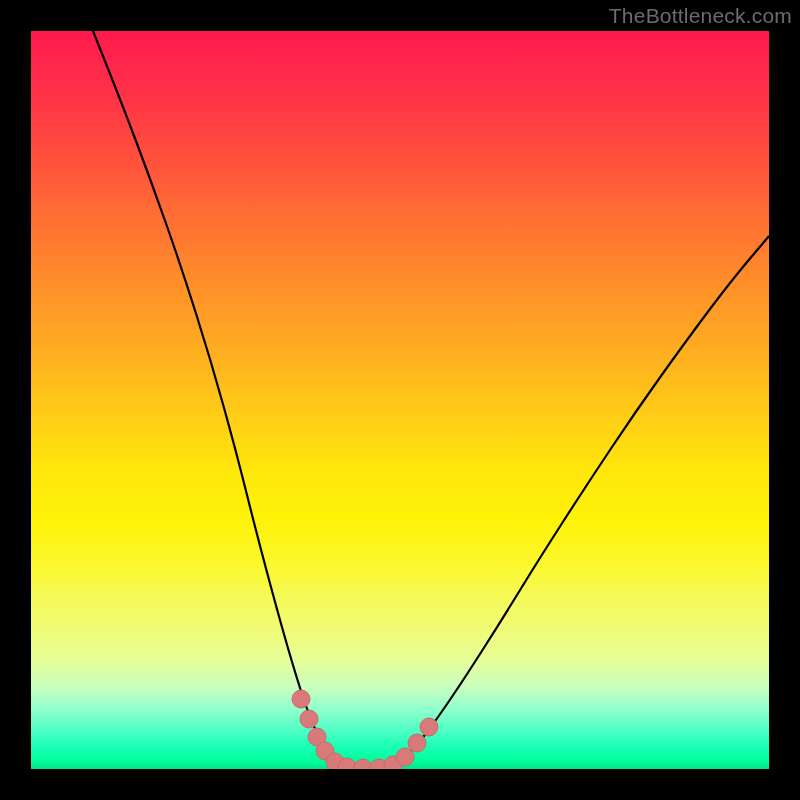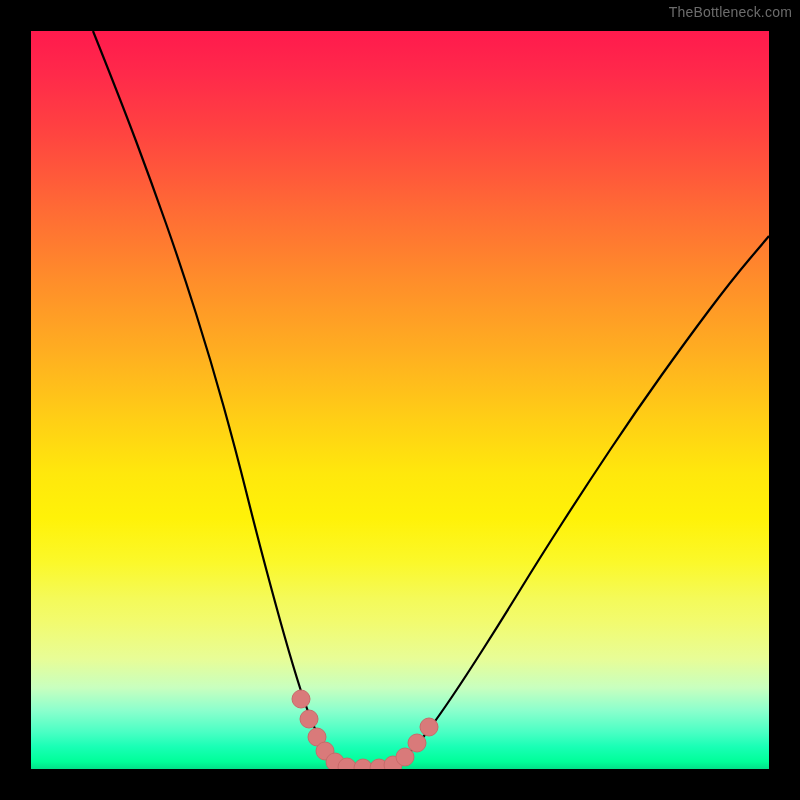--- a/index.html
+++ b/index.html
@@ -48,21 +48,21 @@
       #19ffb5 97%,
       #00ff99 99%,
       #02e088 100%
     );
   }
   .watermark {
     position: absolute;
     top: 4px;
     right: 8px;
     color: #6c6c6c;
-    font-size: 14px;
+    font-size: 21px;
     font-weight: 400;
     letter-spacing: 0.2px;
   }
   svg.curves {
     position: absolute;
     inset: 0;
   }
 </style>
 </head>
 <body>

